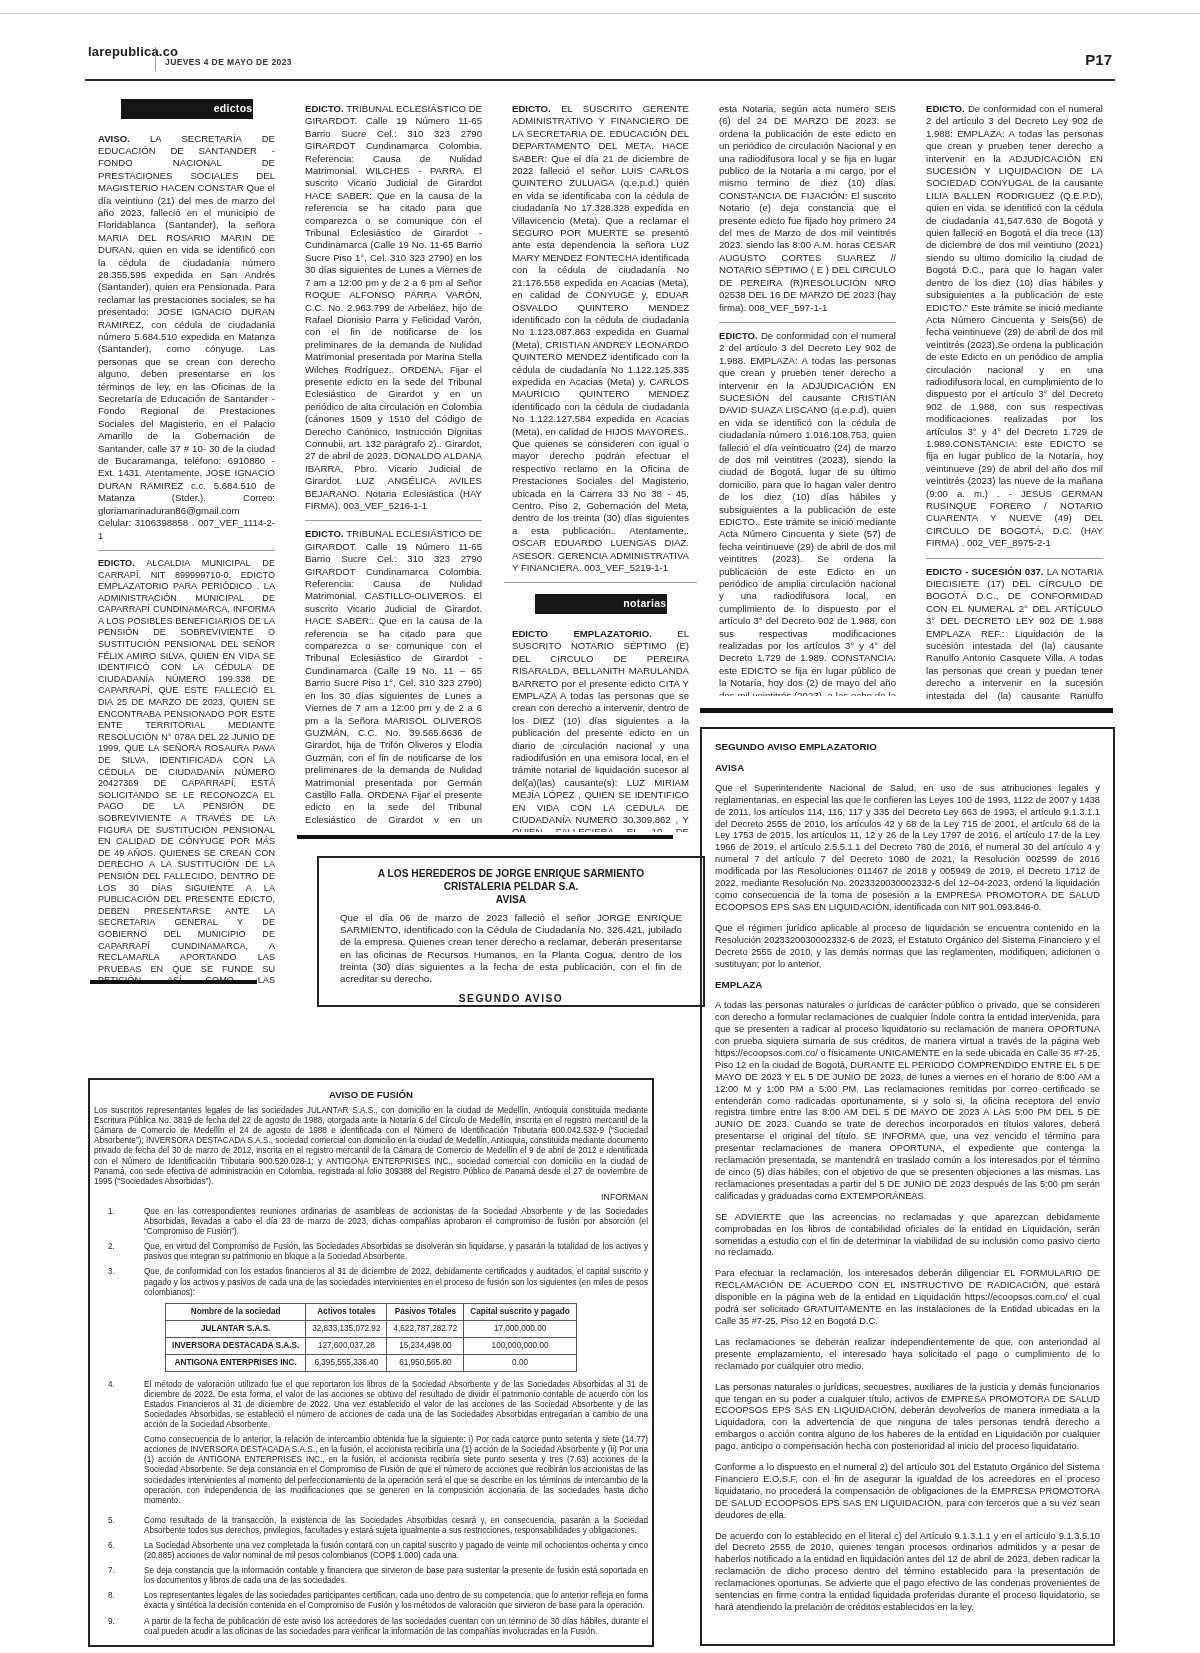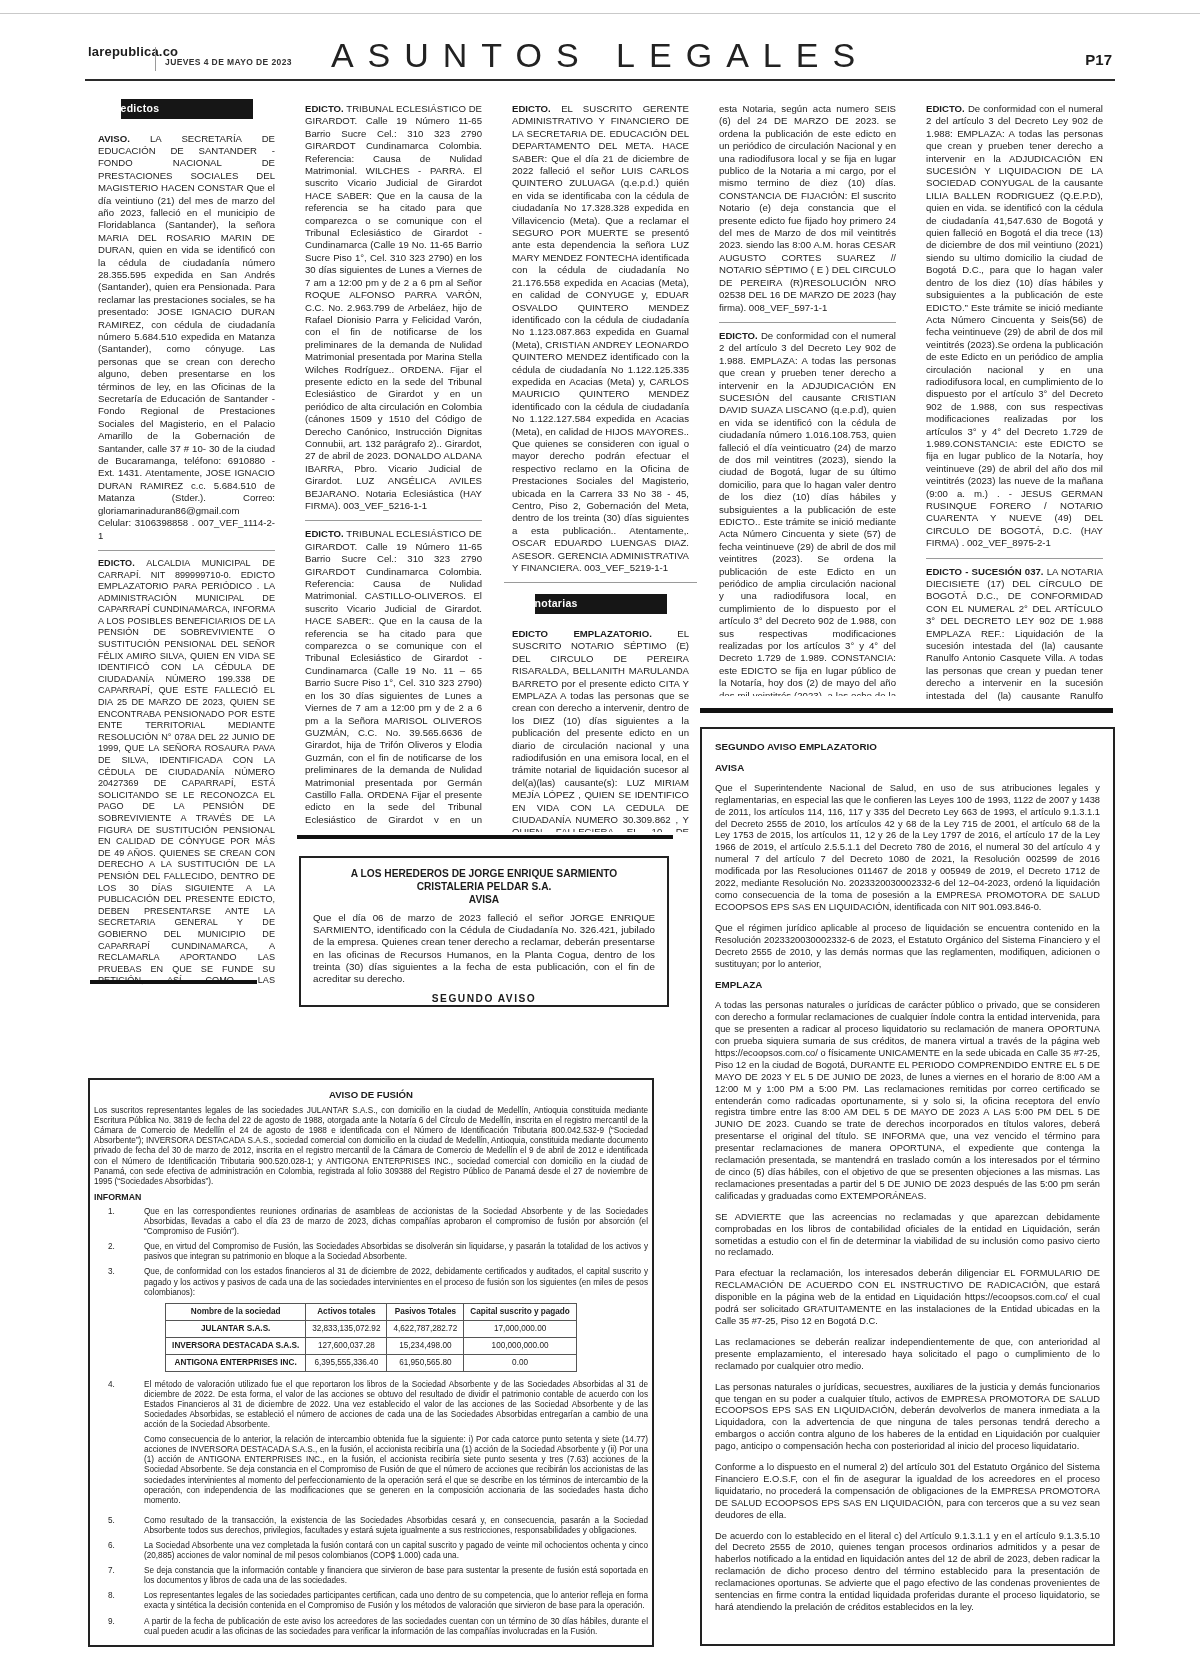--- a/index.html
+++ b/index.html
@@ -20,36 +20,36 @@
   .col1{left:90px;height:892px;}
   .col2{left:297px;height:728px;}
   .col3{left:504px;height:737px;}
   .col4{left:711px;height:601px;}
   .col5{left:918px;height:606px;}
   .notice{margin:8px;}
   .notice+.notice,.sep-top{border-top:1px solid #9a9a9a;margin-top:8px;padding-top:7px;}
   .notice b{font-weight:700;}
   .caps{font-size:9.1px;line-height:11.6px;}
   .tag{width:132px;margin:4px auto 14px auto;background:#161616;color:#fff;font-weight:700;
-       font-size:10.5px;line-height:1;text-align:left;padding:4px 0 5px 0;letter-spacing:.3px;}
+       font-size:10.5px;line-height:1;text-align:right;padding:4px 0 5px 0;letter-spacing:.3px;}
   .tagwrap{margin-top:8px;}
   .endbar1{position:absolute;left:90px;top:980px;width:167px;height:4px;background:#111;}
   .bar-mid{position:absolute;left:297px;top:835px;width:376px;height:4px;background:#111;}
   .bar-right{position:absolute;left:700px;top:708px;width:413px;height:5px;background:#111;}
   
-  .heirs{position:absolute;left:299px;top:856px;width:342px;height:129px;border:2px solid #222;
-         padding:9px 12px;font-size:9.8px;line-height:12.2px;text-align:justify;overflow:hidden;}
+  .heirs{position:absolute;left:317px;top:856px;width:342px;height:129px;border:2px solid #222;
+         padding:9px 21px;font-size:9.8px;line-height:12.2px;text-align:justify;overflow:hidden;}
   .heirs .t{ text-align:center;font-weight:700;font-size:10.2px;line-height:13px;margin:0;}
   .heirs .b{margin:6px 0 0 0;}
   .heirs .f{text-align:center;font-weight:700;letter-spacing:1.5px;margin:8px 0 0 0;font-size:10.2px;}
   
   .fusion{position:absolute;left:88px;top:1078px;width:554px;height:549px;border:2px solid #222;
           padding:8px 4px;font-size:8.2px;line-height:10.1px;text-align:justify;overflow:hidden;}
   .fusion .title{text-align:center;font-weight:700;font-size:9.6px;margin:2px 0 6px 0;}
-  .fusion .informan{text-align:left;font-weight:700;font-size:8.8px;margin:5px 0;}
+  .fusion .informan{text-align:right;font-weight:400;font-size:8.8px;margin:5px 0;}
   .fitem{display:flex;margin:0 0 5px 0;}
   .fitem .num{width:36px;padding-left:14px;flex:0 0 auto;}
   .fitem .itext{flex:1;}
   .fitem .itext p{margin:0 0 5px 0;}
   .ftable{border-collapse:collapse;margin:4px auto 8px auto;}
   .ftable th,.ftable td{border:1px solid #555;padding:3px 6px;text-align:center;font-size:8.2px;line-height:10px;}
   .ftable th{font-weight:700;}
   .ftable td.co{font-weight:700;}
   
   .liq{position:absolute;left:700px;top:727px;width:385px;height:893px;border:2.5px solid #222;
@@ -60,21 +60,20 @@
 </style>
 </head>
 <body>
 
 <div class="page">
   <div class="topline"></div>
 
   <span class="brand">larepublica.co</span>
   <span class="hdr-div"></span>
   <span class="hdr-date">JUEVES 4 DE MAYO DE 2023</span>
-  <div class="hdr-title">ASUNTOS LEGALES</div>
   <div class="hdr-page">P17</div>
   <div class="hdr-rule"></div>
 
   <div class="col col1">
     <div class="tag">edictos</div>
     <p class="notice"><b>AVISO.</b> <span>LA SECRETARÍA DE EDUCACIÓN DE SANTANDER - FONDO NACIONAL DE PRESTACIONES SOCIALES DEL MAGISTERIO HACEN CONSTAR Que el día veintiuno (21) del mes de marzo del año 2023, falleció en el municipio de Floridablanca (Santander), la señora MARIA DEL ROSARIO MARIN DE DURAN, quien en vida se identificó con la cédula de ciudadanía número 28.355.595 expedida en San Andrés (Santander), quien era Pensionada. Para reclamar las prestaciones sociales, se ha presentado: JOSE IGNACIO DURAN RAMIREZ, con cédula de ciudadanía número 5.684.510 expedida en Matanza (Santander), como cónyuge. Las personas que se crean con derecho alguno, deben presentarse en los términos de ley, en las Oficinas de la Secretaría de Educación de Santander - Fondo Regional de Prestaciones Sociales del Magisterio, en el Palacio Amarillo de la Gobernación de Santander, calle 37 # 10- 30 de la ciudad de Bucaramanga, teléfono: 6910880 - Ext. 1431. Atentamente, JOSE IGNACIO DURAN RAMIREZ c.c. 5.684.510 de Matanza (Stder.). Correo: gloriamarinaduran86@gmail.com Celular: 3106398858 . 007_VEF_1114-2-1</span></p>
     <p class="notice caps"><b>EDICTO.</b> <span>ALCALDIA MUNICIPAL DE CARRAPÍ. NIT 899999710-0. EDICTO EMPLAZATORIO PARA PERIÓDICO . LA ADMINISTRACIÓN MUNICIPAL DE CAPARRAPÍ CUNDINAMARCA, INFORMA A LOS POSIBLES BENEFICIARIOS DE LA PENSIÓN DE SOBREVIVIENTE O SUSTITUCIÓN PENSIONAL DEL SEÑOR FÉLIX AMIRO SILVA, QUIEN EN VIDA SE IDENTIFICÓ CON LA CÉDULA DE CIUDADANÍA NÚMERO 199.338 DE CAPARRAPÍ, QUE ESTE FALLECIÓ EL DIA 25 DE MARZO DE 2023, QUIEN SE ENCONTRABA PENSIONADO POR ESTE ENTE TERRITORIAL MEDIANTE RESOLUCIÓN N° 078A DEL 22 JUNIO DE 1999, QUE LA SEÑORA ROSAURA PAVA DE SILVA, IDENTIFICADA CON LA CÉDULA DE CIUDADANÍA NÚMERO 20427369 DE CAPARRAPÍ, ESTÁ SOLICITANDO SE LE RECONOZCA EL PAGO DE LA PENSIÓN DE SOBREVIVIENTE A TRAVÉS DE LA FIGURA DE SUSTITUCIÓN PENSIONAL EN CALIDAD DE CÓNYUGE POR MÁS DE 49 AÑOS. QUIENES SE CREAN CON DERECHO A LA SUSTITUCIÓN DE LA PENSIÓN DEL FALLECIDO, DENTRO DE LOS 30 DÍAS SIGUIENTE A LA PUBLICACIÓN DEL PRESENTE EDICTO, DEBEN PRESENTARSE ANTE LA SECRETARIA GENERAL Y DE GOBIERNO DEL MUNICIPIO DE CAPARRAPÍ CUNDINAMARCA, A RECLAMARLA APORTANDO LAS PRUEBAS EN QUE SE FUNDE SU PETICIÓN, ASÍ COMO LAS CONDUCENTES AL DESCONOCER EL DERECHO DE RECLAMANTE YA MENCIONADA. LOS INTERESADOS PRESENTARSE ANTE LA SECRETARIA GENERAL O DE GOBIERNO O EN SU EFECTO A TRAVÉS DEL CORREO SECGENERAL@CAPARRAPI-CUNDINAMARCA.GOV.CO. . .002_VEF_8985-1-1</span></p>
   </div>
   <div class="endbar1"></div>
 

